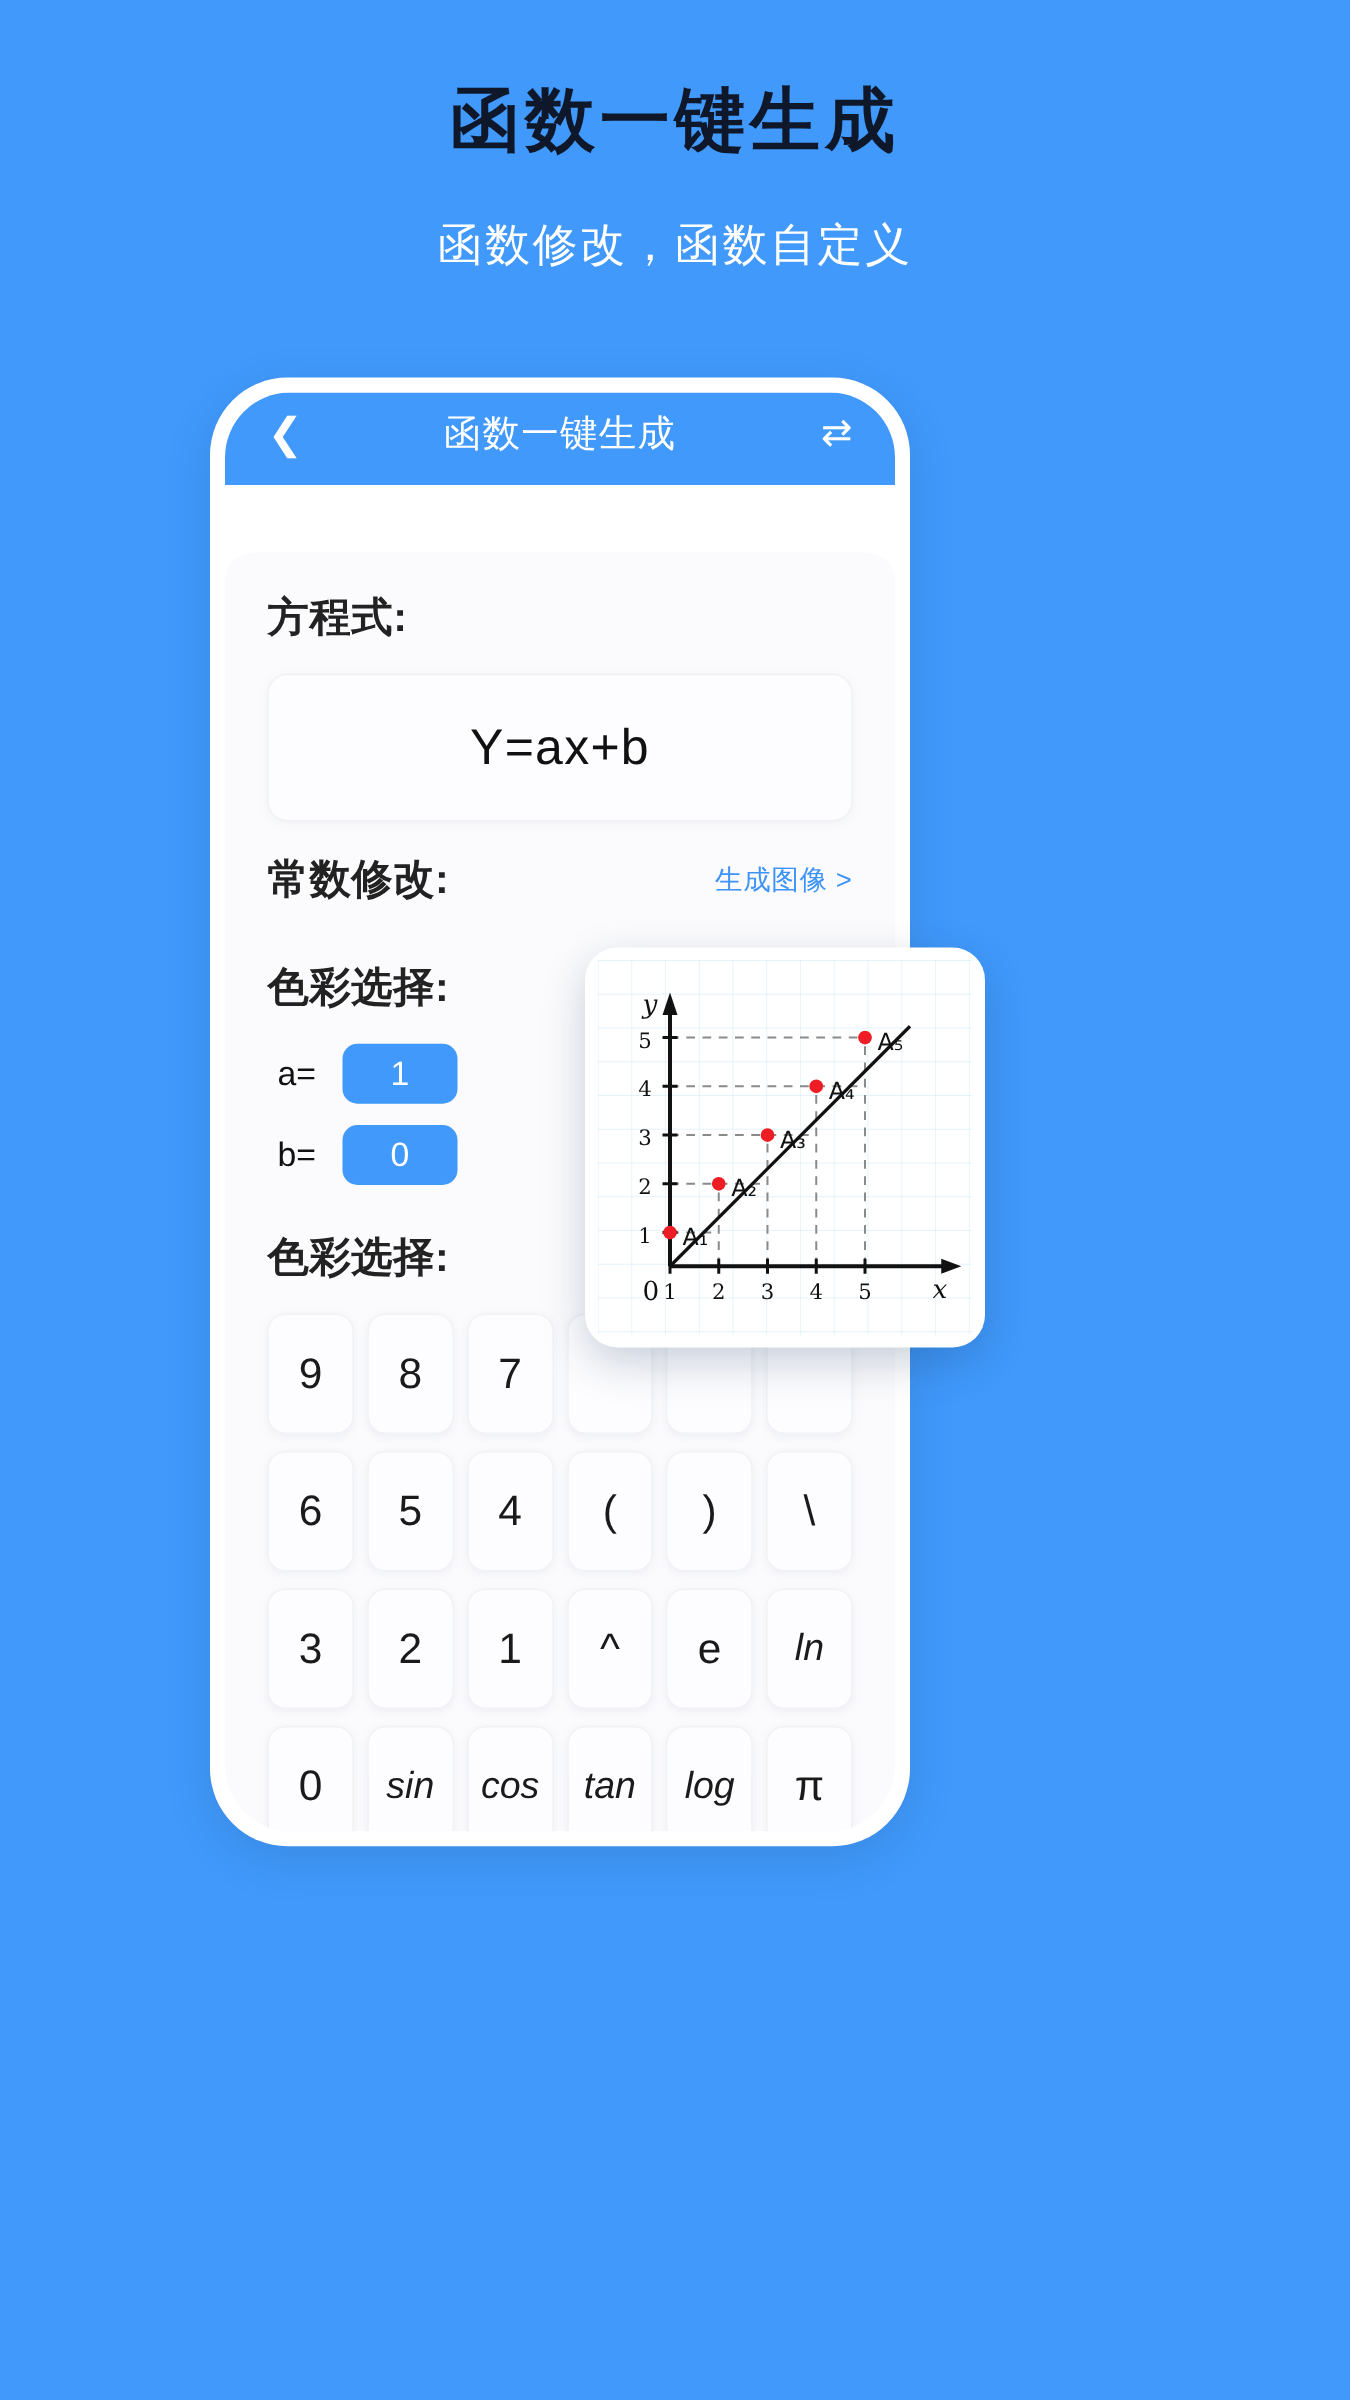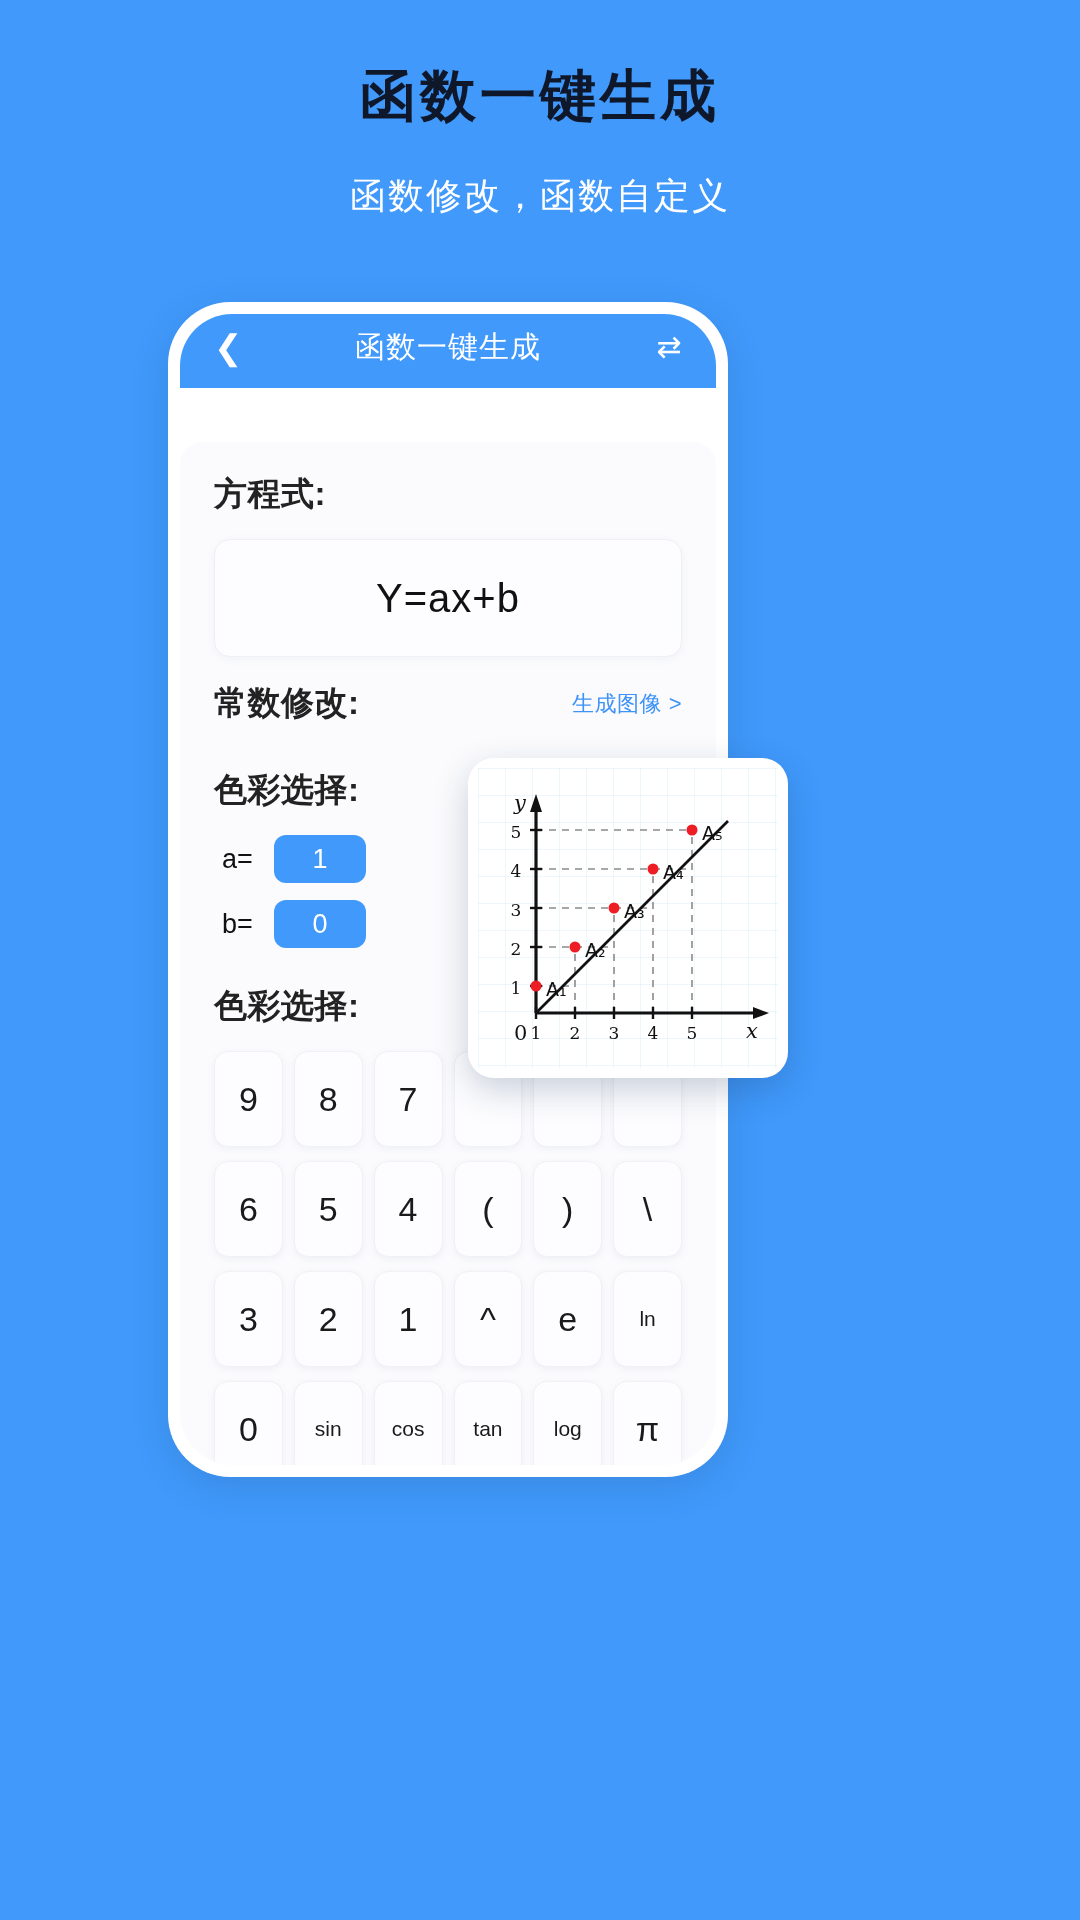--- a/index.html
+++ b/index.html
@@ -160,21 +160,21 @@
   }
   .key {
     height: 96px;
     background: #fdfdff;
     border: 1px solid #f0f1f5;
     border-radius: 14px;
     box-shadow: 0 2px 7px rgba(130,140,170,.10);
     display: flex; align-items: center; justify-content: center;
     font-size: 34px; color: #1a1a1a;
   }
-  .key.small { font-size: 21px; }
+  .key.small { font-size: 30px; font-style: italic; }
 
   
   .graph-card {
     position: absolute;
     left: 468px; top: 758px;
     width: 320px; height: 320px;
     background: #ffffff;
     border-radius: 26px;
     box-shadow: 0 12px 34px rgba(20,50,90,.22);
     overflow: hidden;

